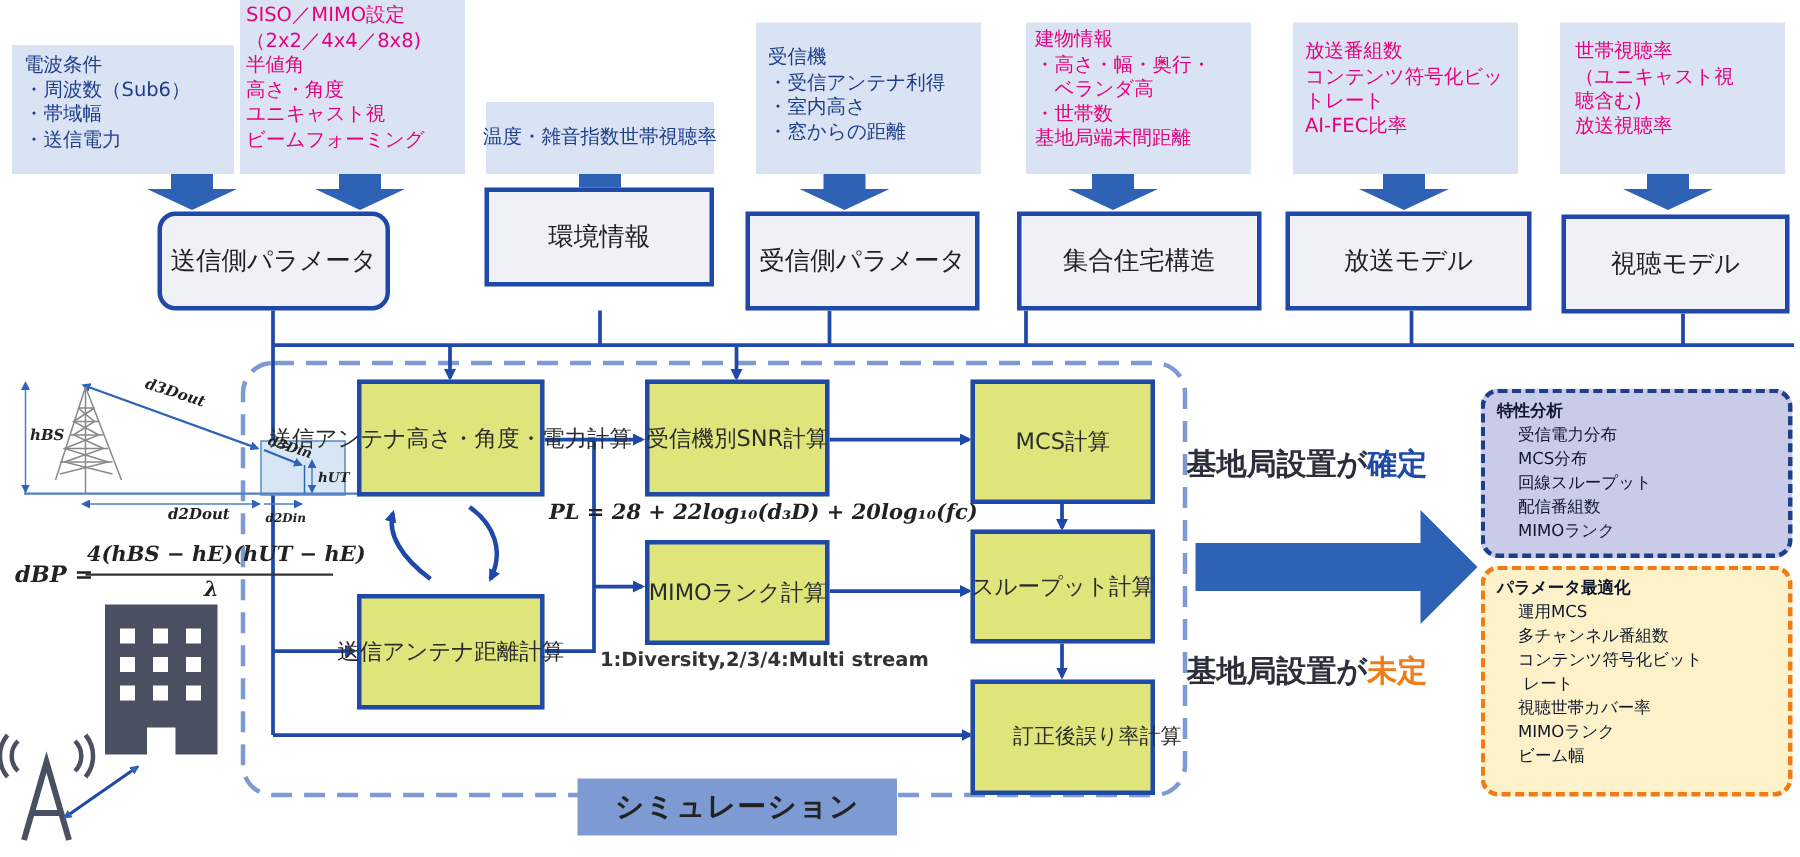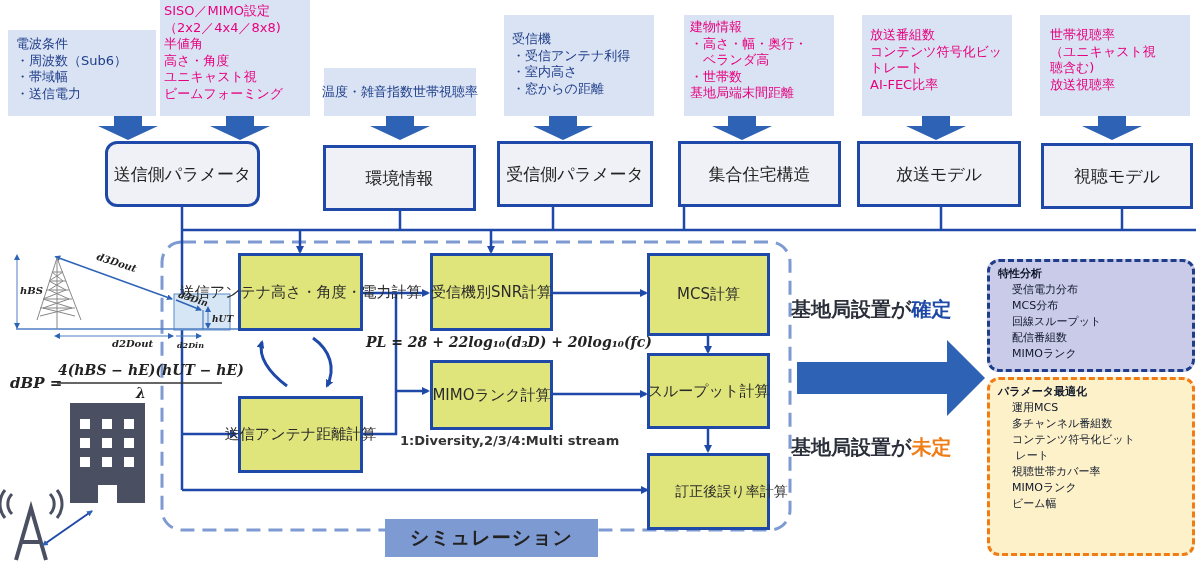--- a/index.html
+++ b/index.html
@@ -184,21 +184,21 @@
   <span class="ln">世帯視聴率</span>
   <span class="ln">（ユニキャスト視</span>
   <span class="ln">聴含む)</span>
   <span class="ln">放送視聴率</span>
 </div>
 
 <div class="abs param center-text" style="left:105px;top:141px;width:155px;height:66px;border-radius:12px;">
   <span class="ln-line">送信側</span>
   <span class="ln-line">パラメータ</span>
 </div>
-<div class="abs param center-text" style="left:323px;top:145px;width:153px;height:66px;">
+<div class="abs param center-text" style="left:323px;top:125px;width:153px;height:66px;">
   <span class="ln-line">環境情報</span>
 </div>
 <div class="abs param center-text" style="left:497px;top:141px;width:156px;height:66px;">
   <span class="ln-line">受信側</span>
   <span class="ln-line">パラメータ</span>
 </div>
 <div class="abs param center-text" style="left:678px;top:141px;width:163px;height:66px;">
   <span class="ln-line">集合住宅構造</span>
 </div>
 <div class="abs param center-text" style="left:857px;top:141px;width:164px;height:66px;">
@@ -260,21 +260,21 @@
 </div>
 
 <div class="abs res" style="left:987px;top:259px;width:208px;height:113px;background:#c9cbe9;border:3px dashed #1f3e8a;">
   <span class="title">特性分析</span>
   <span class="item">受信電力分布</span>
   <span class="item">MCS分布</span>
   <span class="item">回線スループット</span>
   <span class="item">配信番組数</span>
   <span class="item">MIMOランク</span>
 </div>
-<div class="abs res" style="left:987px;top:377px;width:208px;height:179px;background:#fdf1c9;border:3px dashed #f07c16;">
+<div class="abs res" style="left:987px;top:377px;width:208px;height:154px;background:#fdf1c9;border:3px dashed #f07c16;">
   <span class="title">パラメータ最適化</span>
   <span class="item">運用MCS</span>
   <span class="item">多チャンネル番組数</span>
   <span class="item">コンテンツ符号化ビット</span>
   <span class="item"> レート</span>
   <span class="item">視聴世帯カバー率</span>
   <span class="item">MIMOランク</span>
   <span class="item">ビーム幅</span>
 </div>
 

